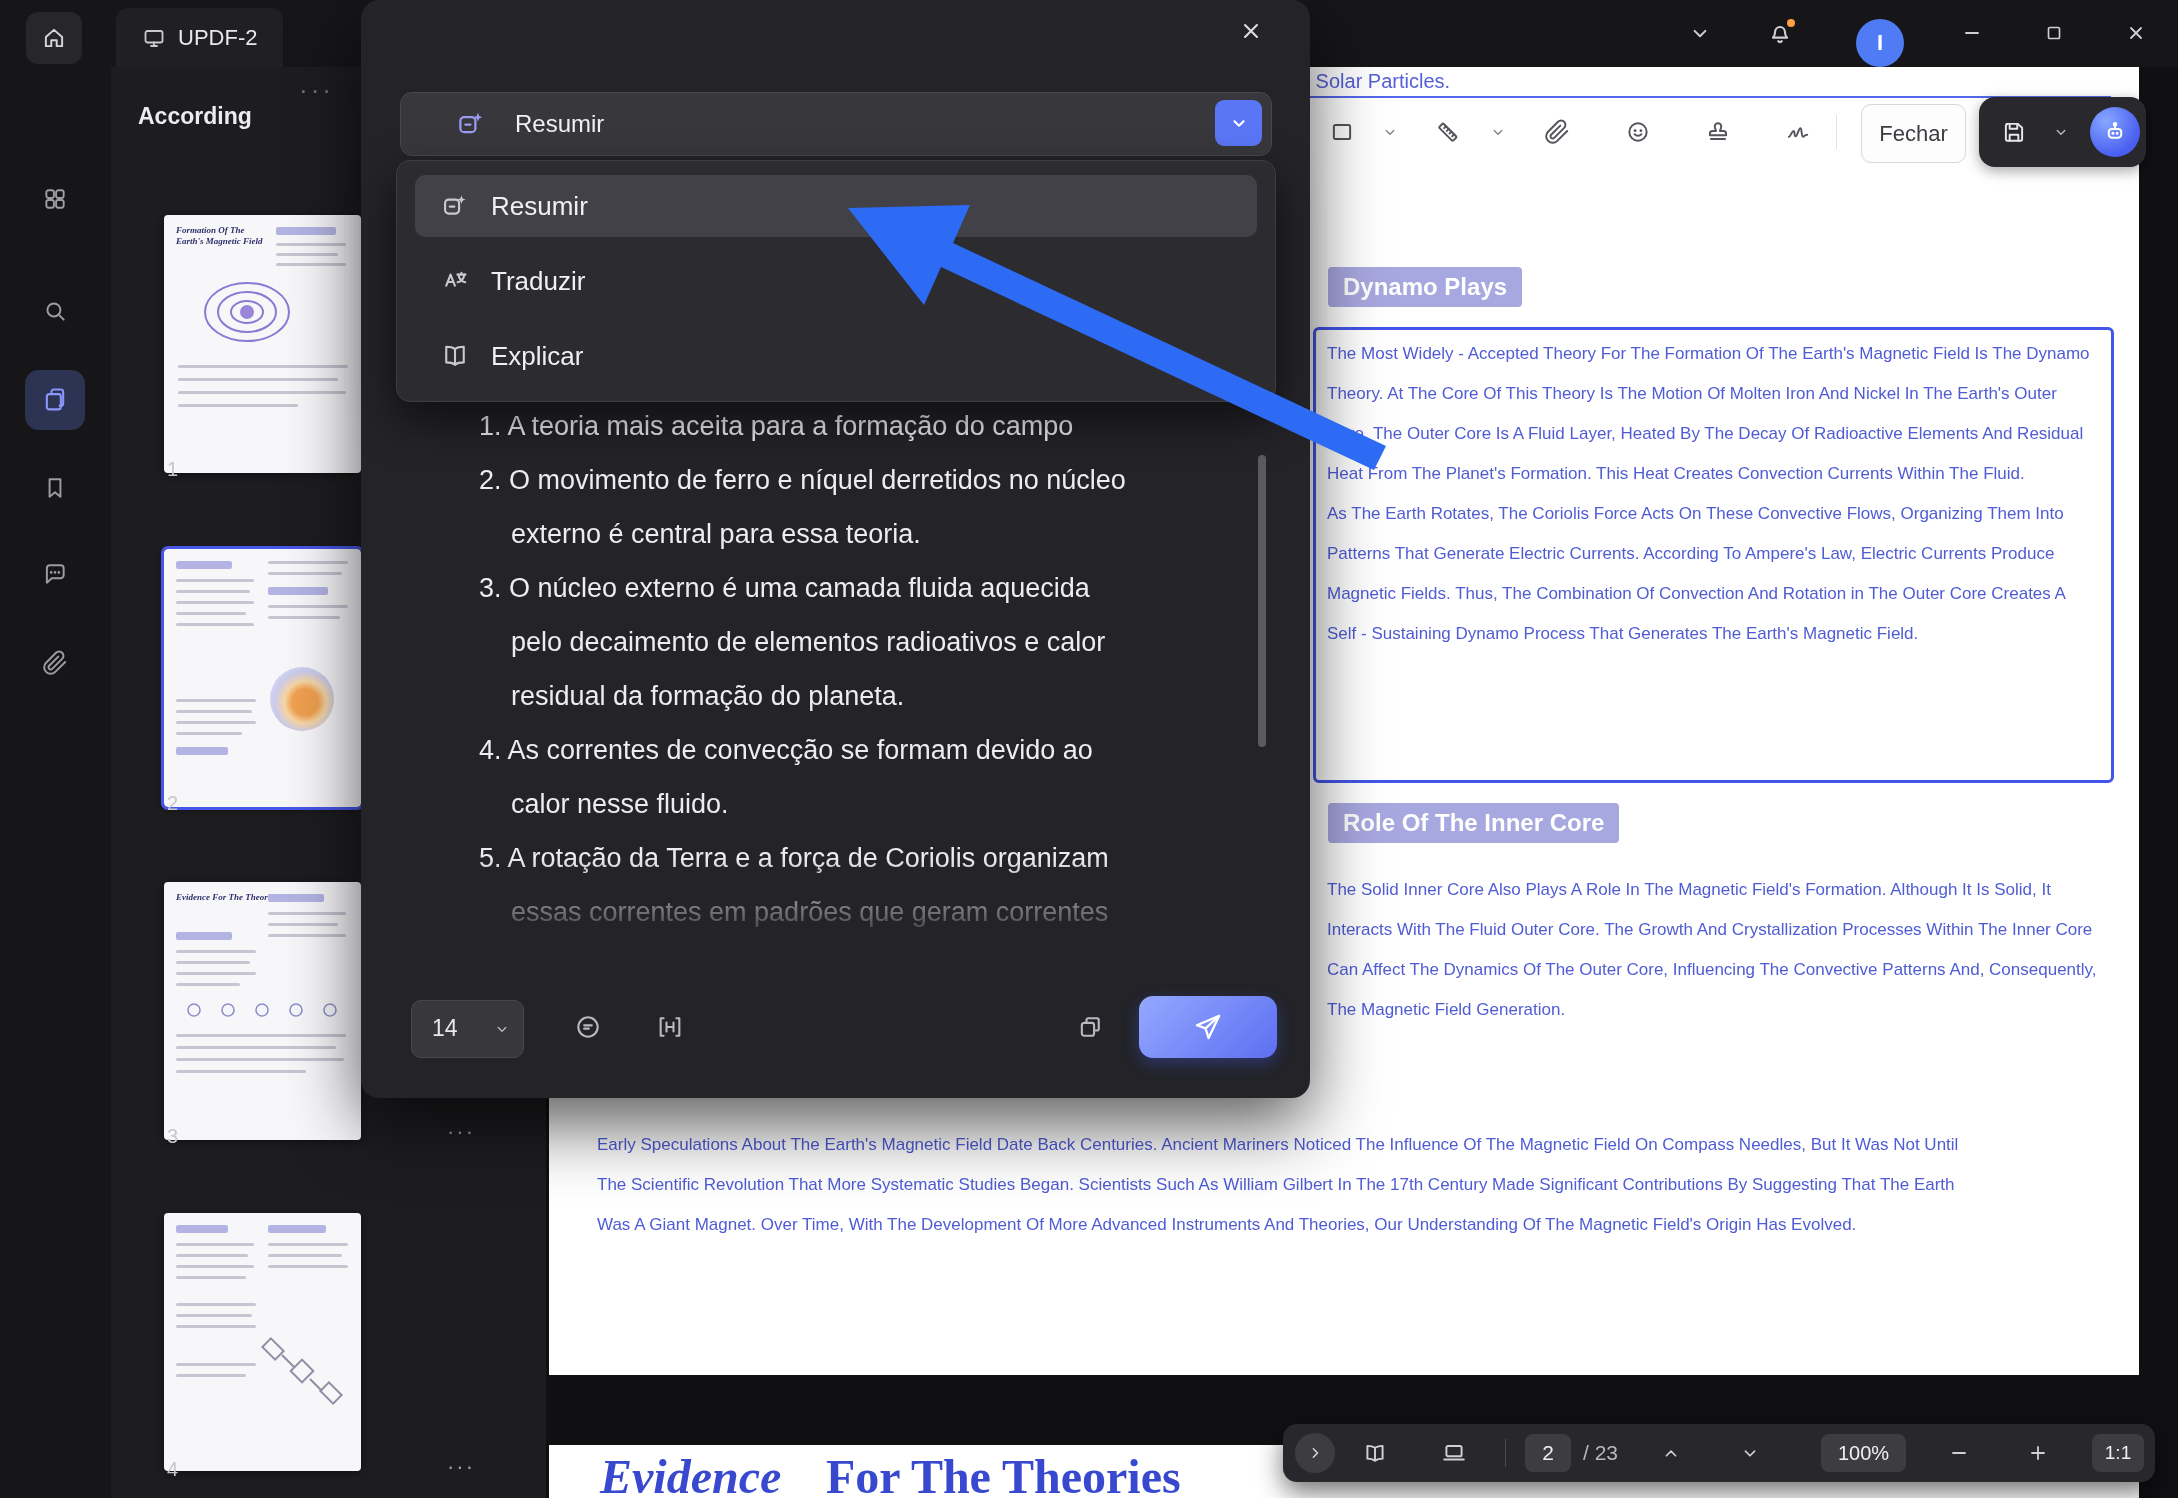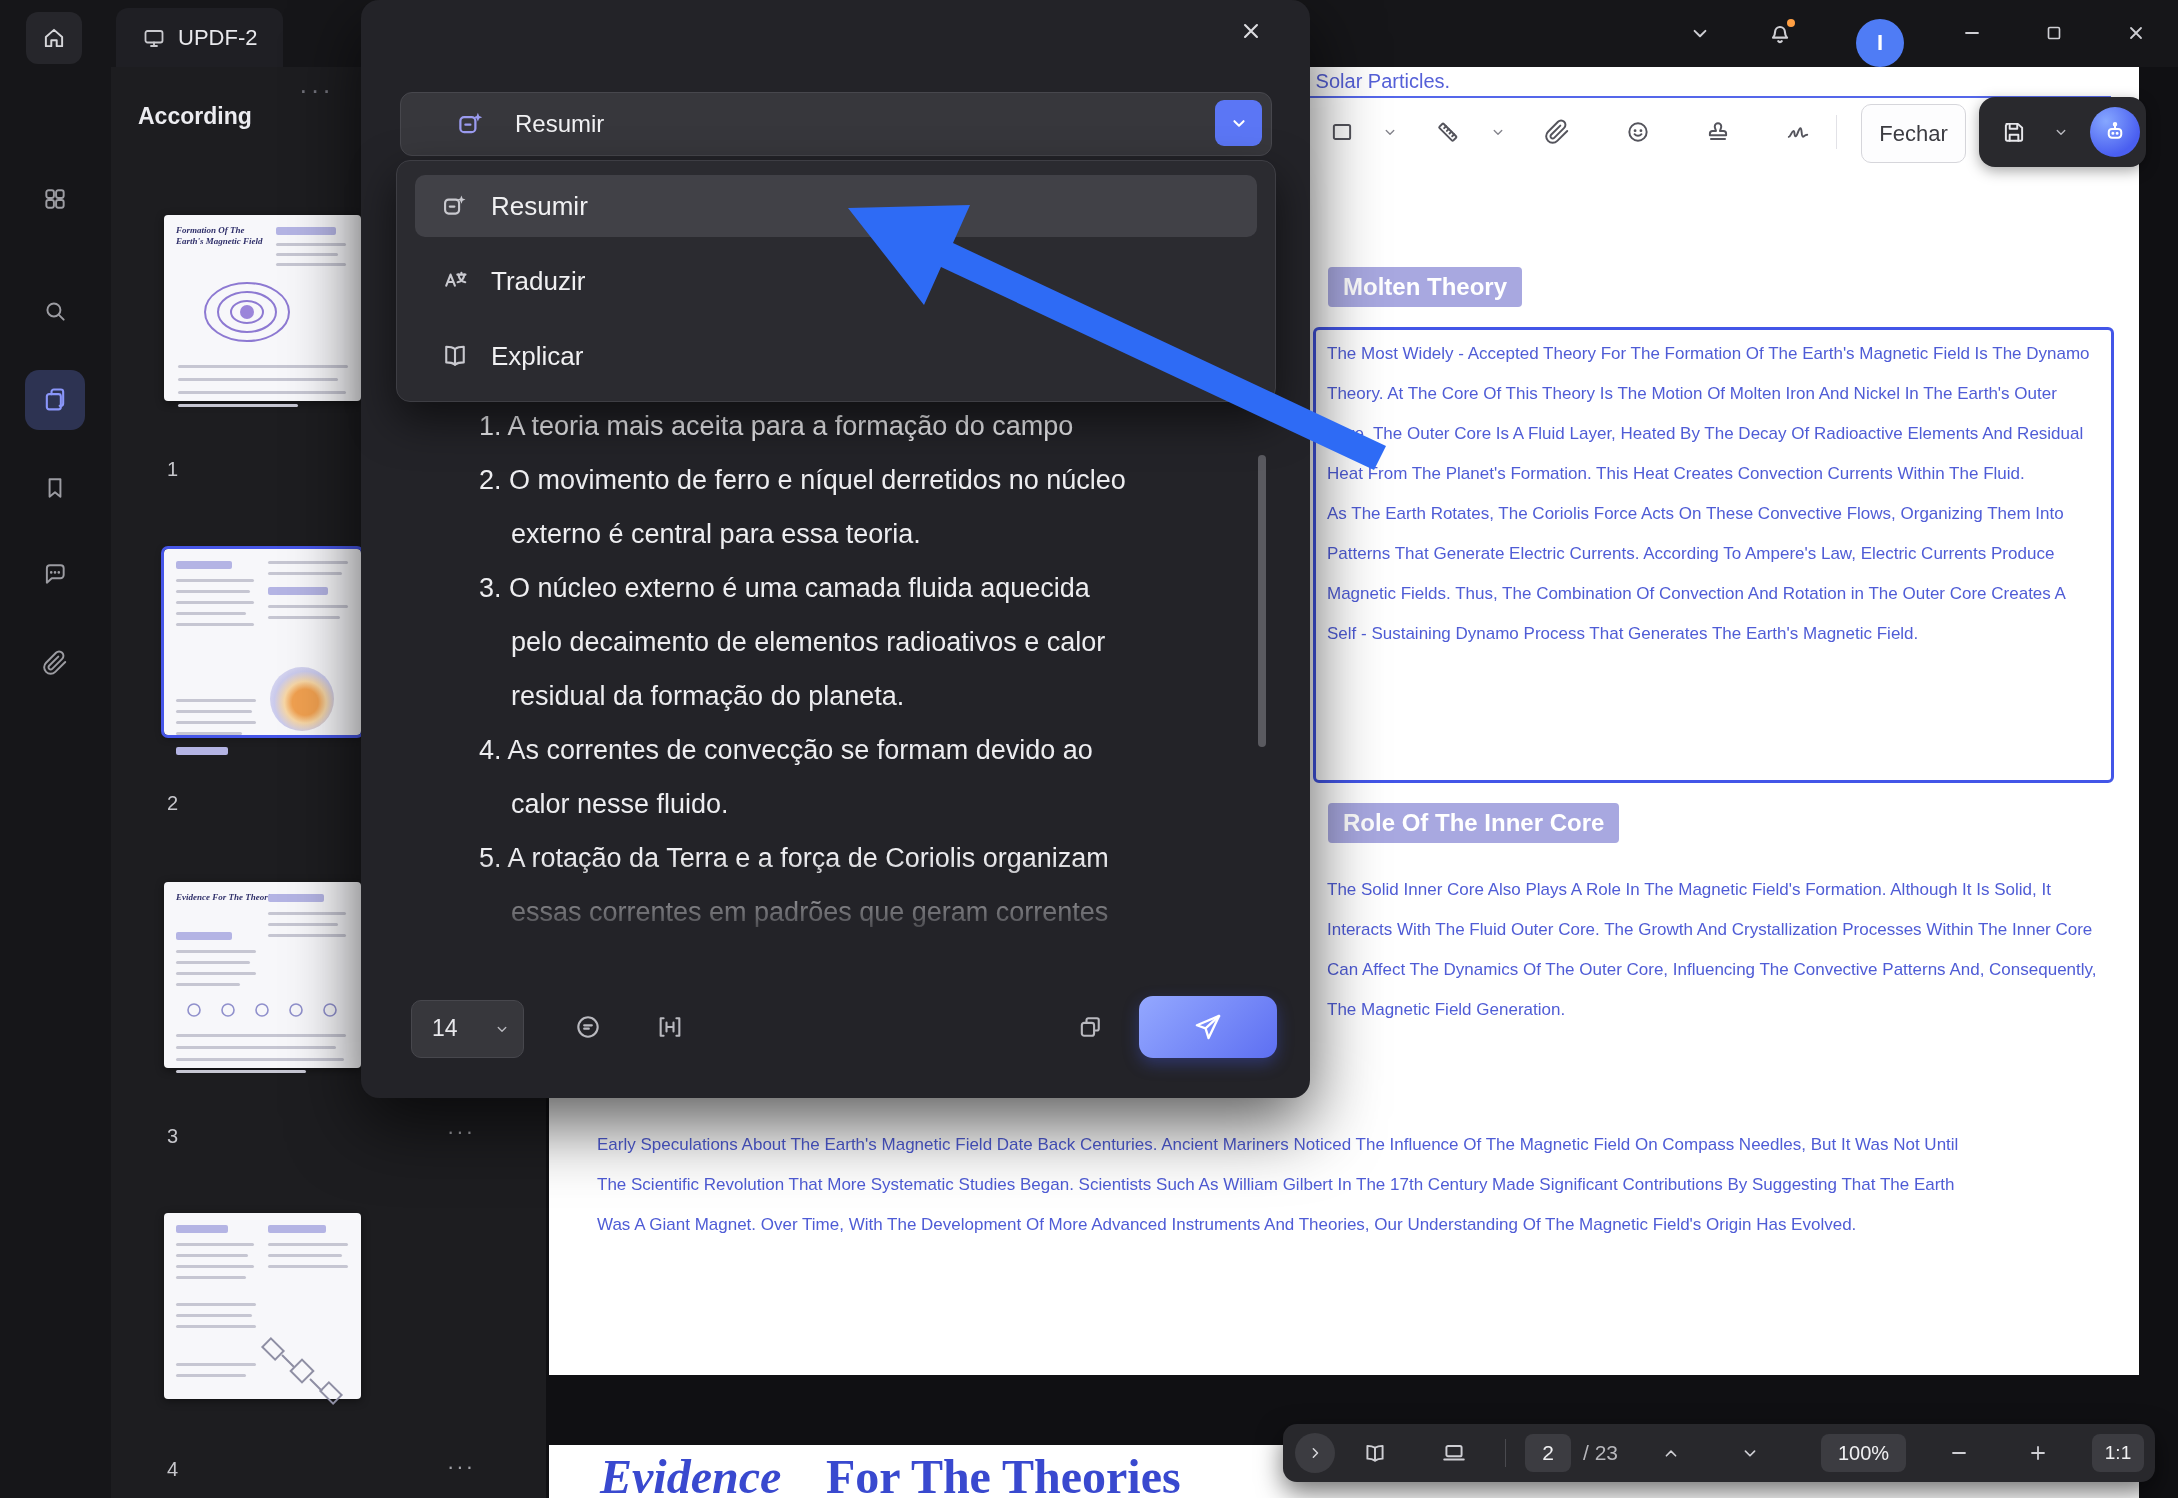--- a/index.html
+++ b/index.html
@@ -23,21 +23,21 @@
 
   
   .sidebar{left:0;top:67px;width:111px;height:1431px;background:#161619;}
   .sb-item{left:31px;width:48px;height:48px;color:#9c9ca2;}
   .sb-active{left:25px;top:303px;width:60px;height:60px;border-radius:14px;background:#2d3352;color:#8a96fa;}
 
   
   .panel{left:111px;top:67px;width:435px;height:1431px;background:#1d1d20;}
   .drag-dots{left:188px;top:8px;color:#71717a;font-size:26px;letter-spacing:3px;}
   .panel-title{left:27px;top:36px;font-size:23px;font-weight:700;color:#ececf0;}
-  .thumb{left:53px;width:197px;height:186px;background:#f7f7fa;border-radius:4px;box-shadow:0 2px 8px rgba(0,0,0,.45);}
+  .thumb{left:53px;width:197px;height:258px;background:#f7f7fa;border-radius:4px;box-shadow:0 2px 8px rgba(0,0,0,.45);}
   .thumb.sel{outline:3px solid #4656e8;outline-offset:0;}
   .tnum{left:56px;font-size:20px;color:#c6c6cb;}
   .tmore{width:44px;height:28px;color:#a0a0a6;font-size:22px;letter-spacing:2px;line-height:20px;}
   .tl{position:absolute;height:3px;background:#c6c6d2;border-radius:2px;}
   .chipd{position:absolute;height:8px;background:#b4b4e4;border-radius:2px;}
   .cap{position:absolute;font:italic 700 9px "Liberation Serif","DejaVu Serif",serif;color:#30306a;line-height:11px;}
   .core{position:absolute;border-radius:50%;
         background:radial-gradient(circle at 55% 55%, #f0a050 0 26%, #f6d6a6 42%, #cacaec 62%, #ececf6 100%);}
 
   
@@ -368,21 +368,21 @@
       <div class="abs ai-circle ctr">
         <svg class="ic" viewBox="0 0 24 24" width="30" height="30" style="stroke-width:1.6;">
             <rect x="7" y="9.5" width="10" height="7" rx="2.5"></rect>
             <path d="M10.3 13h.01M13.7 13h.01" stroke-width="2.4"></path>
             <path d="M12 6.8v2.7"></path>
             <circle cx="12" cy="5.8" r="1"></circle>
           </svg>
       </div>
     </div>
 
-    <div class="abs chip" style="left:779px;top:200px;">Molten Theory</div>
+    <div class="abs chip" style="left:779px;top:200px;">Dynamo Plays</div>
     <div class="abs selbox" style="left:764px;top:260px;width:795px;height:450px;"></div>
     <div class="abs pdfp" style="left:778px;top:267px;">
       <p>The Most Widely - Accepted Theory For The Formation Of The Earth's Magnetic Field Is The Dynamo Theory. At The Core Of This Theory Is The Motion Of Molten Iron And Nickel In The Earth's Outer Core. The Outer Core Is A Fluid Layer, Heated By The Decay Of Radioactive Elements And Residual Heat From The Planet's Formation. This Heat Creates Convection Currents Within The Fluid.</p>
       <p>As The Earth Rotates, The Coriolis Force Acts On These Convective Flows, Organizing Them Into Patterns That Generate Electric Currents. According To Ampere's Law, Electric Currents Produce Magnetic Fields. Thus, The Combination Of Convection And Rotation in The Outer Core Creates A Self - Sustaining Dynamo Process That Generates The Earth's Magnetic Field.</p>
     </div>
 
     <div class="abs chip" style="left:779px;top:736px;">Role Of The Inner Core</div>
     <div class="abs pdfp" style="left:778px;top:803px;">
       <p>The Solid Inner Core Also Plays A Role In The Magnetic Field's Formation. Although It Is Solid, It Interacts With The Fluid Outer Core. The Growth And Crystallization Processes Within The Inner Core Can Affect The Dynamics Of The Outer Core, Influencing The Convective Patterns And, Consequently, The Magnetic Field Generation.</p>
     </div>

